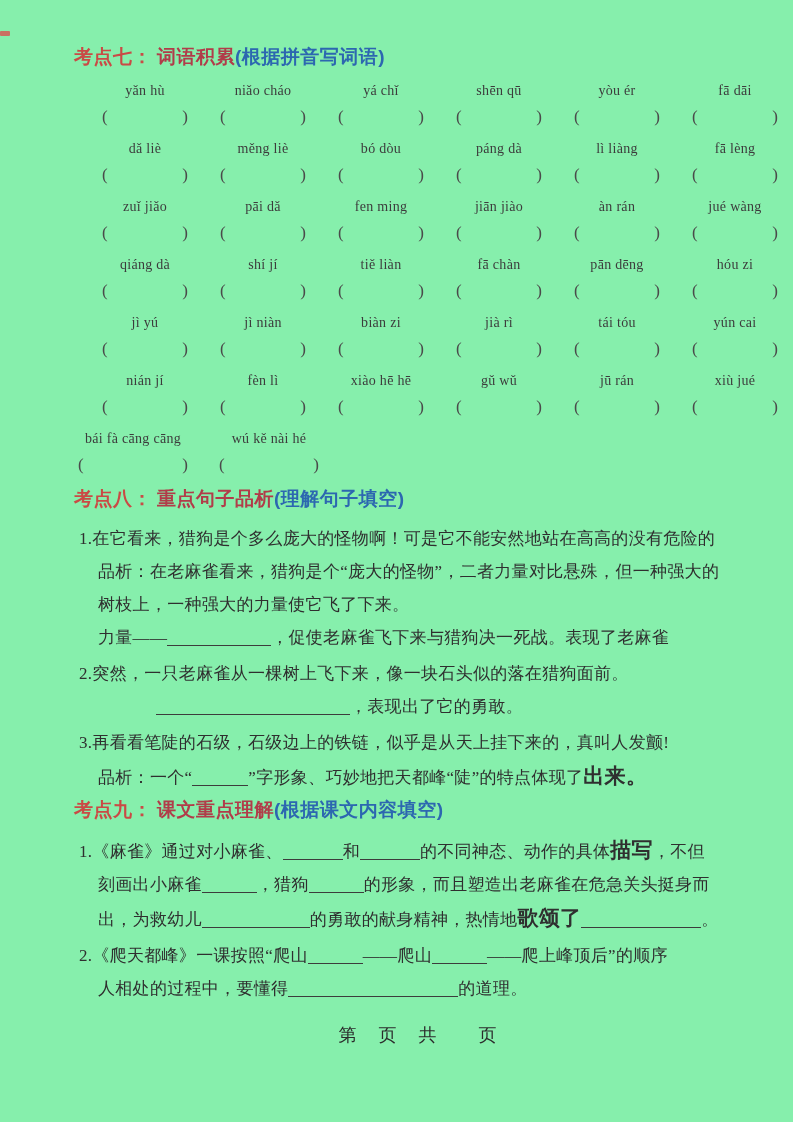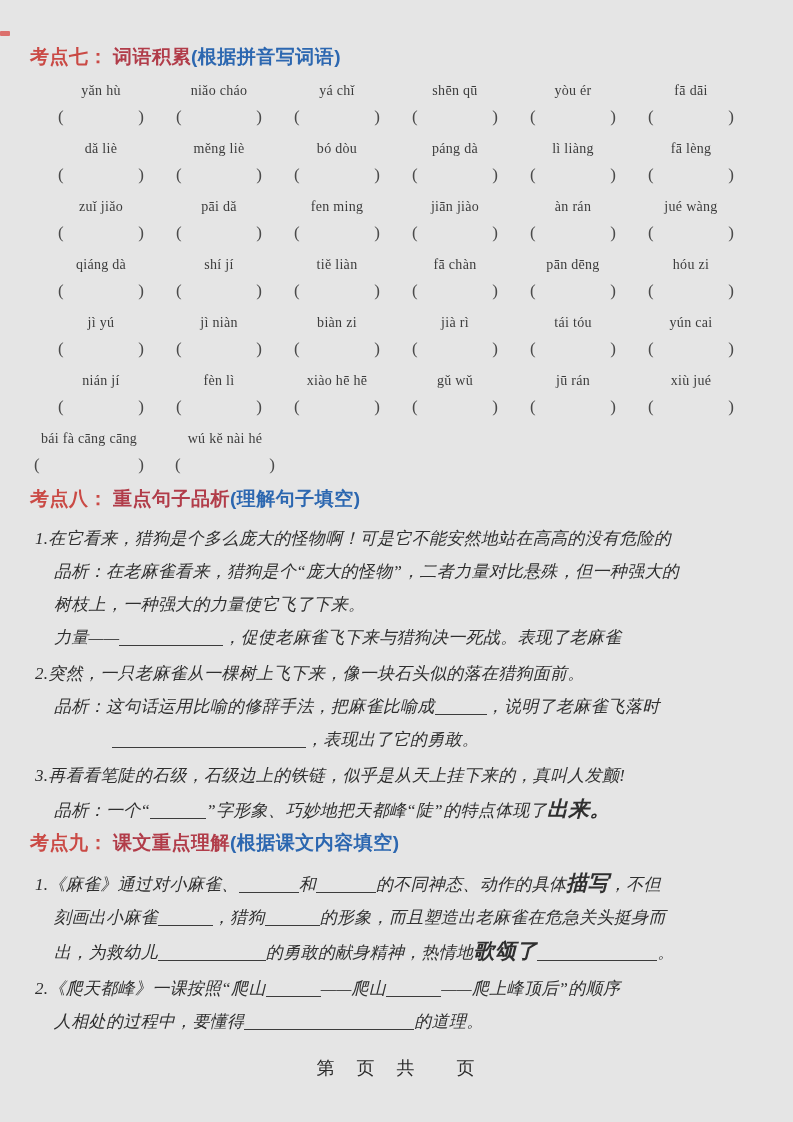--- a/index.html
+++ b/index.html
@@ -1,24 +1,25 @@
 <!DOCTYPE html>
 <html><head>
 <meta charset="utf-8">
 <style>
   html,body{margin:0;padding:0;background:#ffffff;}
   .page{
     position:relative;
     width:793px;height:1122px;
-    background:#e5e5e5;
+    background:#86efac;
     overflow:hidden;
     box-sizing:border-box;
     padding-top:44px;
     font-family:"Liberation Serif","DejaVu Serif",serif;
     color:#2f2f2f;
+    padding-left:44px;
   }
   .corner-mark{
     position:absolute;left:0;top:31px;width:10px;height:5px;
     background:#d9534f;opacity:.8;border-radius:1px;
   }
   .sec-h{
     margin:0 0 10px 30px;
     font-family:"Liberation Sans","DejaVu Sans",sans-serif;
     font-size:19px;font-weight:700;line-height:26px;
     letter-spacing:.5px;
@@ -40,21 +41,21 @@
   }
   .br{
     margin:0 auto;display:flex;justify-content:space-between;
     width:86px;height:25px;line-height:25px;
     font-size:17px;color:#4a4a4a;
   }
   .pcell.w1 .br{width:110px;}
   .pcell.w2 .br{width:100px;}
   
   .questions{margin-bottom:2px;}
-  .q{padding-left:54px;padding-right:36px;margin-bottom:3px;font-style:italic;}
+  .q{padding-left:54px;padding-right:36px;margin-bottom:3px;}
   .ln{font-size:17px;line-height:33px;letter-spacing:.3px;}
   .ln.hang{text-indent:-19px;}
   .b{
     font-family:"Liberation Sans","DejaVu Sans",sans-serif;
     font-weight:700;font-size:21px;
   }
   .u{
     display:inline-block;height:14px;vertical-align:-3px;
     border-bottom:1.6px solid #3c3c3c;
   }
@@ -365,21 +366,20 @@
     </h2>
     <div class="questions" id="questions-8">
         <div class="q">
           <div class="ln hang"><span class="t">1.在它看来，猎狗是个多么庞大的怪物啊！可是它不能安然地站在高高的没有危险的</span></div>
           <div class="ln"><span class="t">品析：在老麻雀看来，猎狗是个“庞大的怪物”，二者力量对比悬殊，但一种强大的</span></div>
           <div class="ln"><span class="t">树枝上，一种强大的力量使它飞了下来。</span></div>
           <div class="ln"><span class="t">力量——</span><span class="u" style="width: 104px;"></span><span class="t">，促使老麻雀飞下来与猎狗决一死战。表现了老麻雀</span></div>
         </div>
         <div class="q">
           <div class="ln hang"><span class="t">2.突然，一只老麻雀从一棵树上飞下来，像一块石头似的落在猎狗面前。</span></div>
-          <div class="ln"><span class="t">品析：这句话运用比喻的修辞手法，把麻雀比喻成</span><span class="u" style="width: 52px;"></span><span class="t">，说明了老麻雀飞落时</span></div>
           <div class="ln"><span class="sp" style="width: 58px;"></span><span class="u" style="width: 194px;"></span><span class="t">，表现出了它的勇敢。</span></div>
         </div>
         <div class="q">
           <div class="ln hang"><span class="t">3.再看看笔陡的石级，石级边上的铁链，似乎是从天上挂下来的，真叫人发颤!</span></div>
           <div class="ln"><span class="t">品析：一个“</span><span class="u" style="width: 56px;"></span><span class="t">”字形象、巧妙地把天都峰“陡”的特点体现了</span><span class="b">出来。</span></div>
         </div>
       </div>
   </section>
 
   <section>

